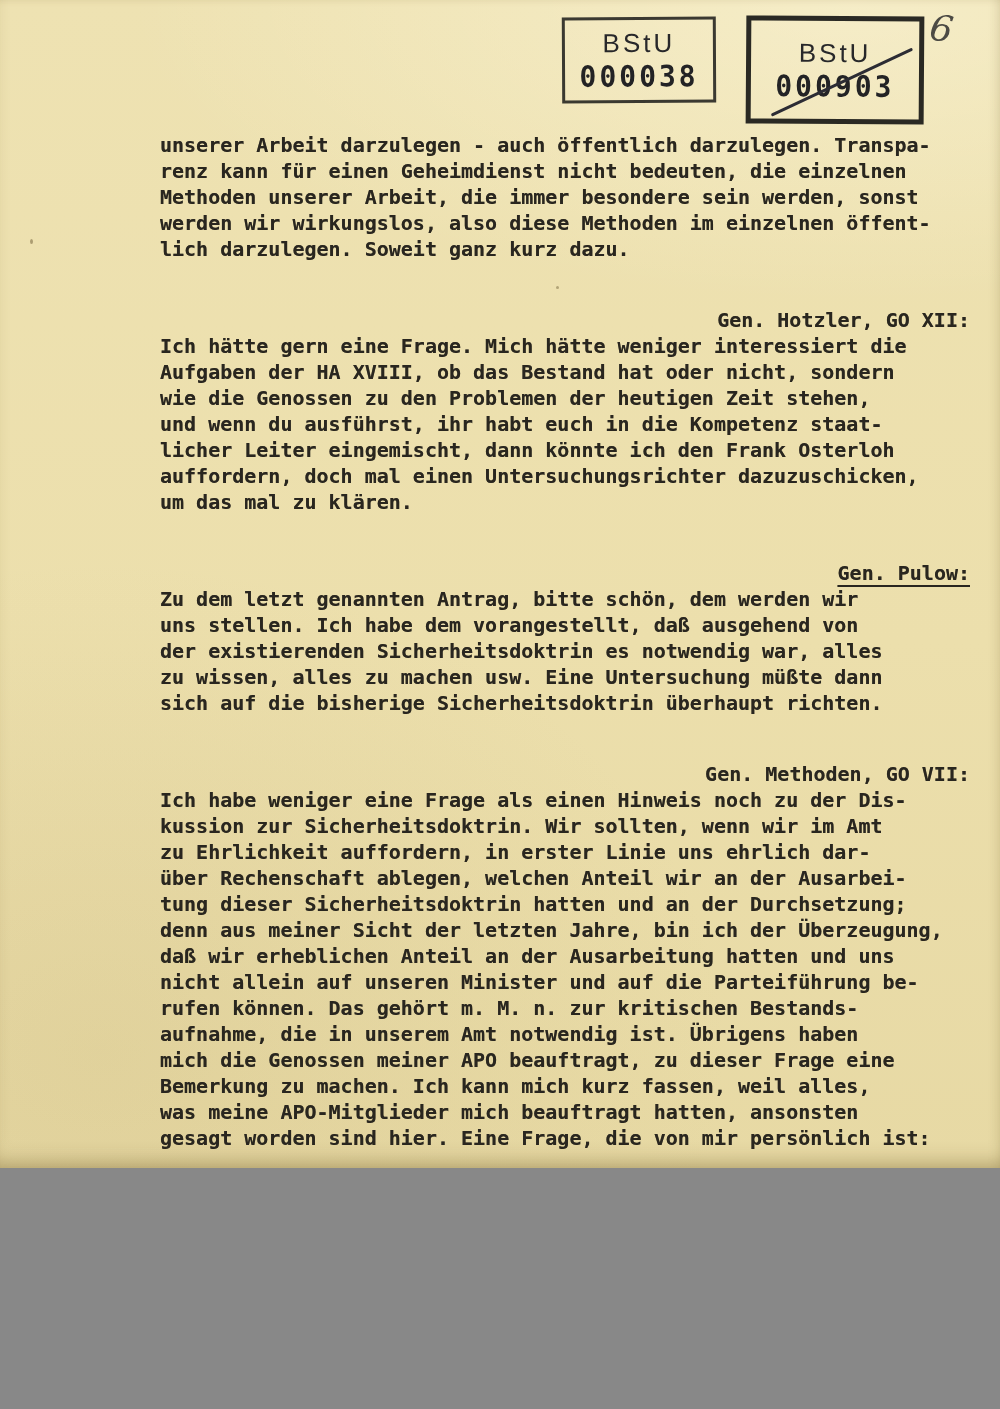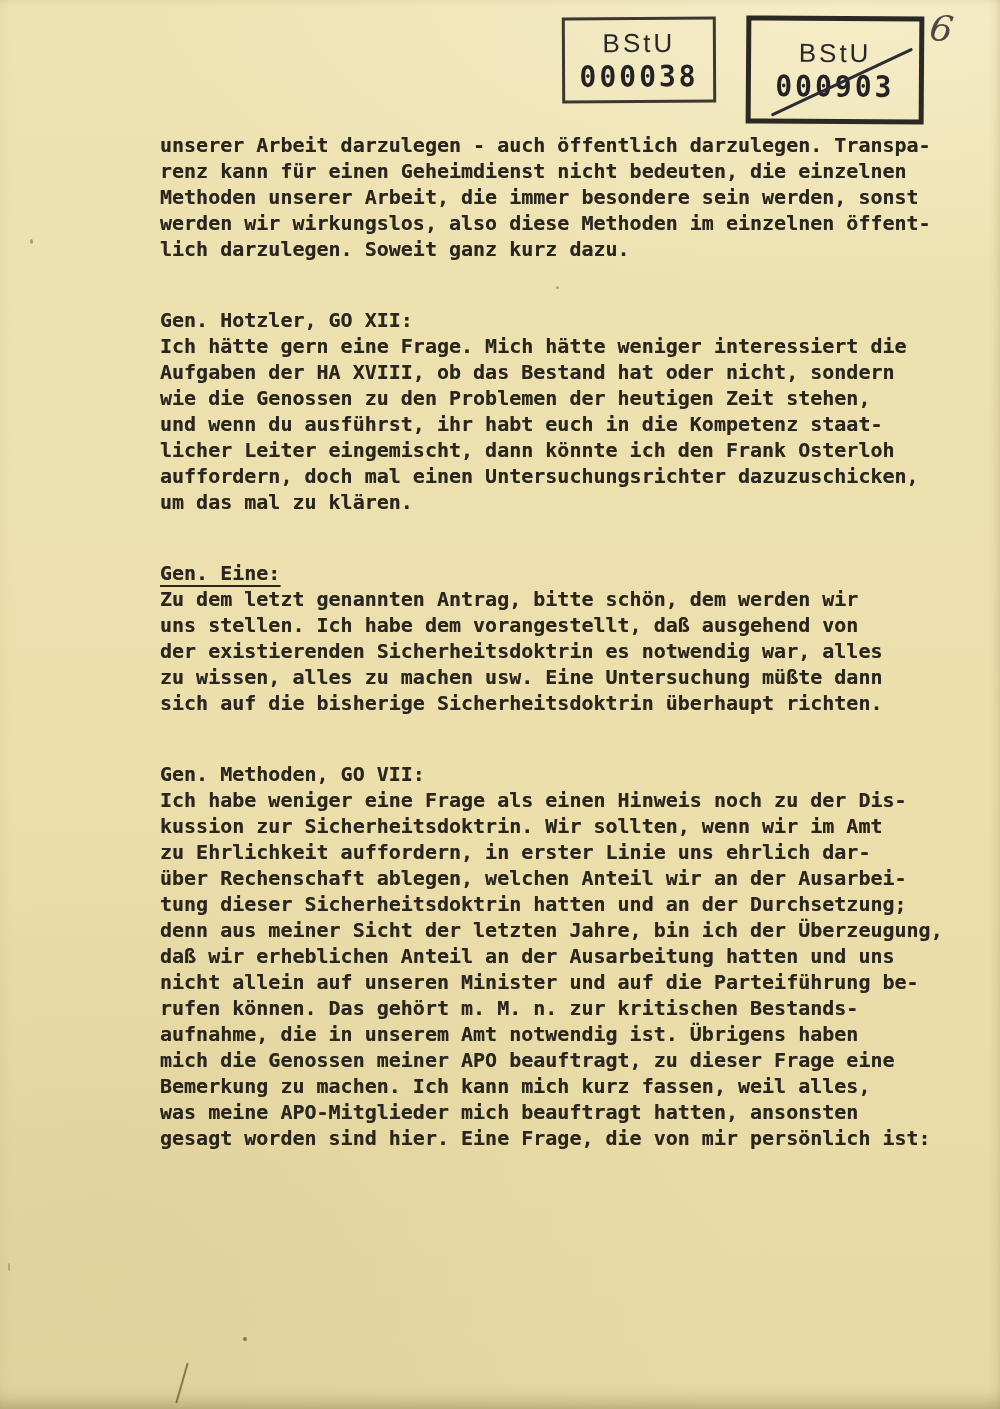--- a/index.html
+++ b/index.html
@@ -1,18 +1,18 @@
 <!DOCTYPE html>
 <html><head>
 <meta charset="utf-8">
 <style>
   html,body{margin:0;padding:0;background:#888;}
   .page{
     position:relative;
-    width:1000px;height:1409px;
+    width:1000px;height:1168px;
     margin:0 auto;
     background:
       radial-gradient(1200px 500px at 85% 0%, rgba(255,250,225,.45), rgba(255,250,225,0) 60%),
       radial-gradient(900px 700px at 10% 90%, rgba(190,170,110,.18), rgba(190,170,110,0) 70%),
       linear-gradient(180deg, #eee2b2 0%, #ecdfac 55%, #e7d9a4 100%);
     box-shadow:
       inset 0 -16px 20px -12px rgba(110,92,40,.45),
       inset -8px 0 14px -10px rgba(110,92,40,.22),
       inset 0 6px 10px -8px rgba(110,92,40,.18);
     overflow:hidden;
@@ -61,21 +61,21 @@
   
   .body-text{
     position:absolute;left:160px;top:132px;width:810px;
     font-size:20px;line-height:26px;
     font-weight:bold;
     color:#29261f;
     text-shadow:0 0 .6px rgba(41,38,31,.55);
   }
   .section + .section{margin-top:45px;}
   .para{white-space:pre-line;}
-  .heading{white-space:pre-line;}
+  .heading{white-space:pre-line;text-align:right;}
   .heading.underlined{
     text-decoration:underline;
     text-decoration-thickness:2px;
     text-underline-offset:5px;
   }
   
   .speck{position:absolute;background:#6b5a33;border-radius:50%;opacity:.75;}
   .speck.s1{left:243px;top:1337px;width:4px;height:4px;}
   .speck.s2{left:30px;top:239px;width:3px;height:5px;opacity:.5;}
   .speck.s3{left:8px;top:1263px;width:2px;height:8px;opacity:.4;}
@@ -118,21 +118,21 @@
         <div class="heading">Gen. Hotzler, GO XII:</div>
         <div class="para">Ich hätte gern eine Frage. Mich hätte weniger interessiert die
 Aufgaben der HA XVIII, ob das Bestand hat oder nicht, sondern
 wie die Genossen zu den Problemen der heutigen Zeit stehen,
 und wenn du ausführst, ihr habt euch in die Kompetenz staat-
 licher Leiter eingemischt, dann könnte ich den Frank Osterloh
 auffordern, doch mal einen Untersuchungsrichter dazuzuschicken,
 um das mal zu klären.</div>
       </section>
       <section class="section">
-        <div class="heading underlined">Gen. Eine:</div>
+        <div class="heading underlined">Gen. Pulow:</div>
         <div class="para">Zu dem letzt genannten Antrag, bitte schön, dem werden wir
 uns stellen. Ich habe dem vorangestellt, daß ausgehend von
 der existierenden Sicherheitsdoktrin es notwendig war, alles
 zu wissen, alles zu machen usw. Eine Untersuchung müßte dann
 sich auf die bisherige Sicherheitsdoktrin überhaupt richten.</div>
       </section>
       <section class="section">
         <div class="heading">Gen. Methoden, GO VII:</div>
         <div class="para">Ich habe weniger eine Frage als einen Hinweis noch zu der Dis-
 kussion zur Sicherheitsdoktrin. Wir sollten, wenn wir im Amt

